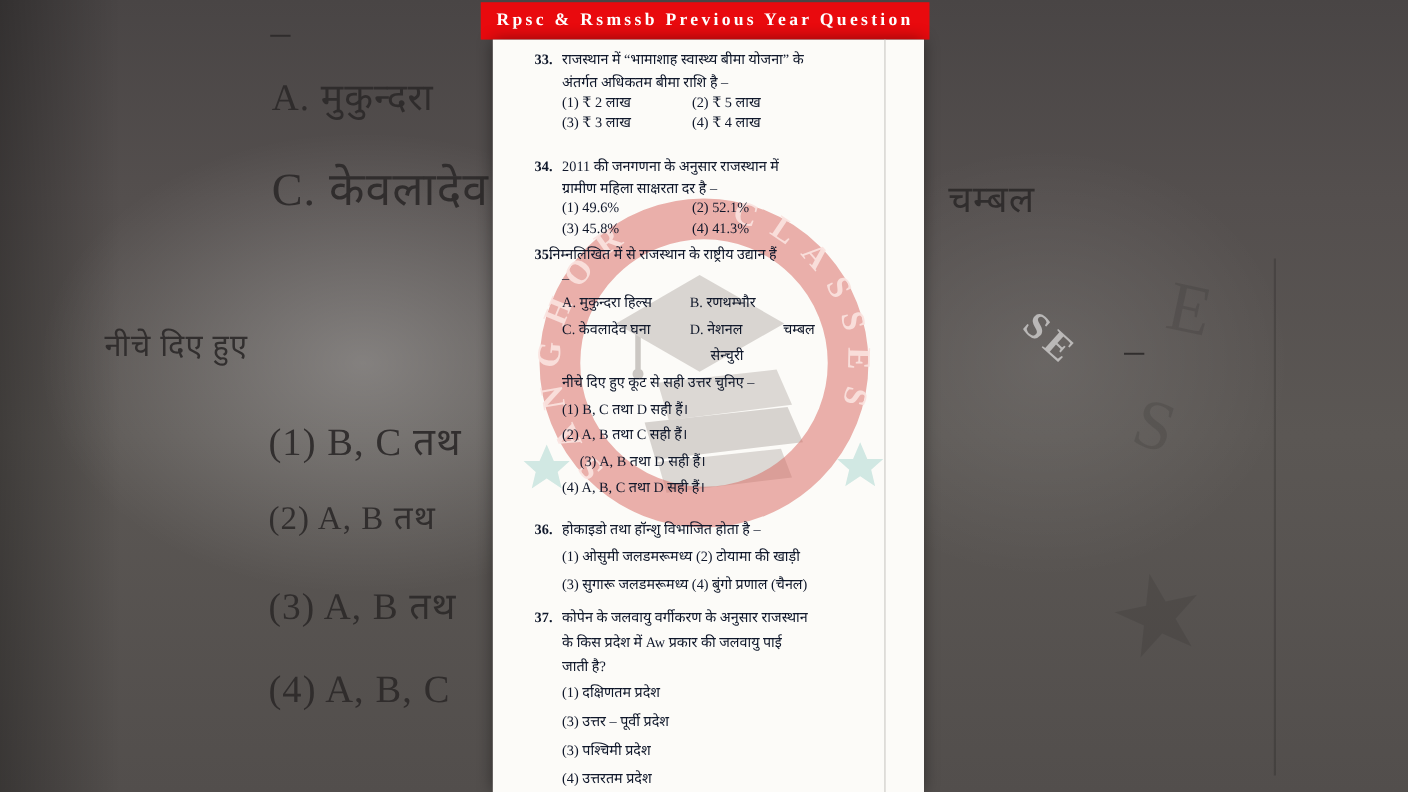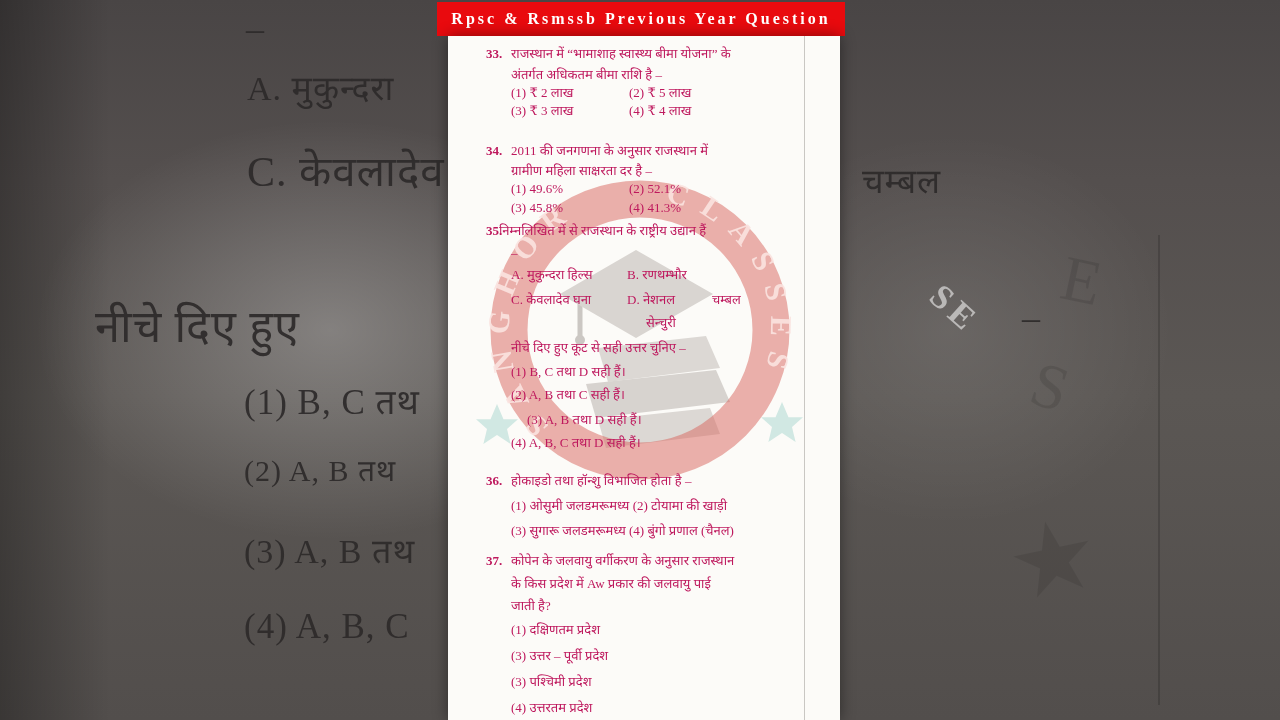--- a/index.html
+++ b/index.html
@@ -28,35 +28,35 @@
   #banner .txt{
     color:#fff;font-weight:bold;font-size:16px;letter-spacing:3px;white-space:nowrap;
   }
   
   #page{
     position:absolute;left:448px;top:36px;width:392px;height:684px;
     background:#fcfbf8;box-shadow:0 0 14px rgba(0,0,0,0.45);
   }
   #page .vrule{position:absolute;left:356px;top:0;width:1px;height:684px;background:#c9c7c3;}
   .ln{
-    position:absolute;white-space:nowrap;color:#be185d;font-size:13px;line-height:15px;
+    position:absolute;white-space:nowrap;color:#0f172a;font-size:13px;line-height:15px;
   }
   .qnum{font-weight:bold;}
   .wm{position:absolute;left:0;top:0;pointer-events:none;}
 </style>
 </head>
 <body>
 
 <div id="stage">
 
   <div>
     <span class="bgline" style="left:246px;top:8px;font-size:36px;">–</span>
     <span class="bgline" style="left:247px;top:64px;font-size:34px;">A. मुकुन्दरा</span>
     <span class="bgline" style="left:247px;top:141px;font-size:42px;">C. केवलादेव</span>
-    <span class="bgline" style="left:95px;top:294px;font-size:45px;">नीचे दिए हुए</span>
+    <span class="bgline" style="left:95px;top:294px;font-size:28px;">नीचे दिए हुए</span>
     <span class="bgline" style="left:244px;top:377px;font-size:35px;">(1) B, C तथ</span>
     <span class="bgline" style="left:244px;top:449px;font-size:30px;">(2) A, B तथ</span>
     <span class="bgline" style="left:244px;top:527px;font-size:34px;">(3) A, B तथ</span>
     <span class="bgline" style="left:244px;top:607px;font-size:35px;">(4) A, B, C</span>
   </div>
 
   <div>
     <span class="bgline" style="left:862px;top:157px;font-size:34px;">चम्बल</span>
     <span class="bgline" style="left:1022px;top:297px;font-size:36px;">–</span>
     <span class="bg-faint" style="left:928px;top:290px;font-size:34px;font-weight:bold;color:rgba(255,255,255,0.55);letter-spacing:6px;transform:rotate(42deg);">SE</span>

